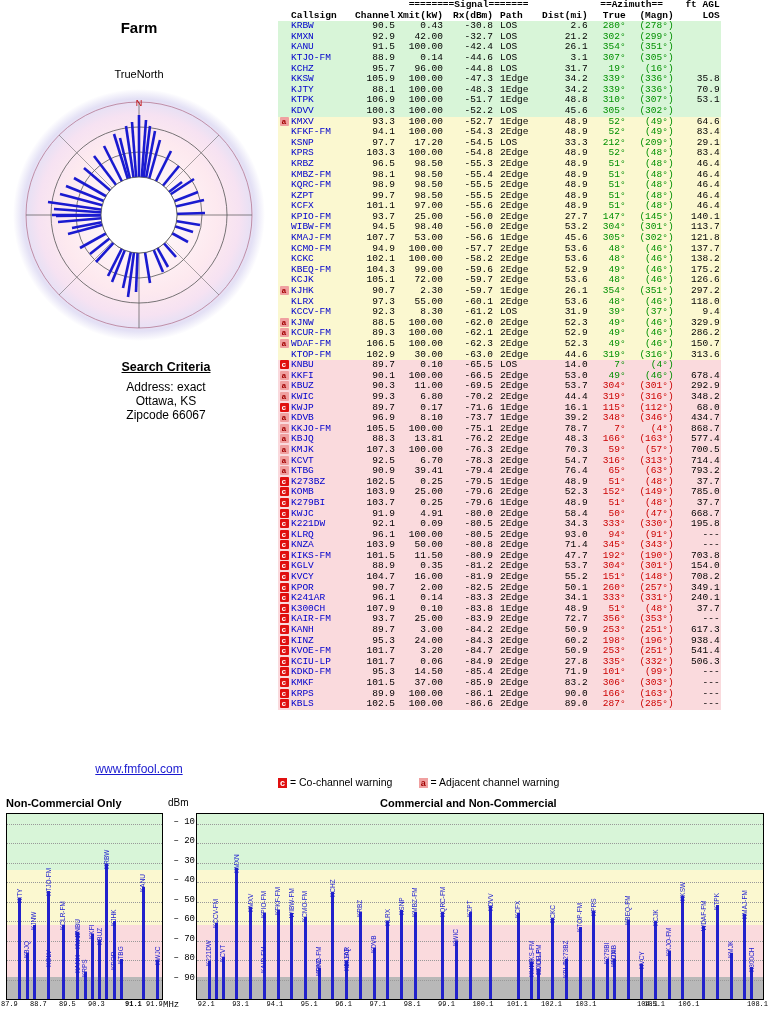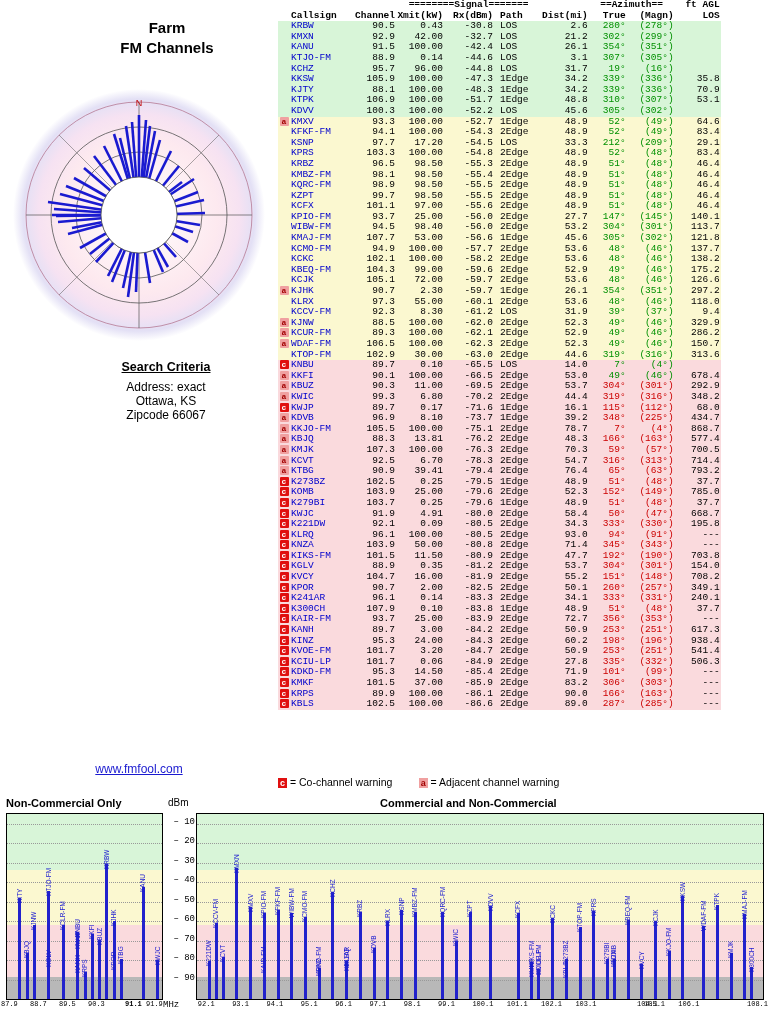--- a/index.html
+++ b/index.html
@@ -1,20 +1,20 @@
 <!DOCTYPE html>
 <html><head>
 <meta charset="utf-8">
 <style>
   html,body{margin:0;padding:0;background:#fff;}
   body{width:768px;height:1024px;font-family:"Liberation Sans",sans-serif;position:relative;overflow:hidden;}
 
   
   #left-panel{position:absolute;left:0;top:0;width:278px;height:790px;}
-  #farm-title{position:absolute;left:0;top:18px;width:278px;text-align:center;font-weight:bold;font-size:15px;line-height:20px;color:#000;padding-left:28px;}
+  #farm-title{position:absolute;left:0;top:18px;width:278px;text-align:center;font-weight:bold;font-size:15px;line-height:20px;color:#000;}
   #truenorth-label{position:absolute;left:0;top:68px;width:278px;text-align:center;font-size:11px;color:#000;}
   #polar-wrap{position:absolute;left:8px;top:82px;width:262px;height:262px;}
   #polar-wrap svg{display:block;}
   #search-criteria{position:absolute;left:0;top:360px;width:332px;text-align:center;font-size:12px;color:#000;}
   #search-criteria .sc-title{font-weight:bold;text-decoration:underline;margin-bottom:6px;font-size:12.5px;}
   #search-criteria .sc-line{line-height:14px;}
   #fmfool-link{position:absolute;left:0;top:762px;width:278px;text-align:center;font-size:12px;color:#1a1ad0;text-decoration:underline;}
 
   
   #table-panel{position:absolute;left:278px;top:0;width:490px;}
@@ -63,22 +63,22 @@
   #dbm-axis{position:absolute;left:163px;top:18px;width:32px;height:186px;}
   #dbm-axis div{position:absolute;right:0;font-size:9px;font-family:"Liberation Mono",monospace;color:#000;}
   .freq-axis{position:absolute;top:205px;font-size:7px;font-family:"Liberation Mono",monospace;color:#000;}
 </style>
 </head>
 <body>
 
 <div id="left-panel">
   <div id="farm-title">
     <div>Farm</div>
-    <div>FM Channels</div>
   </div>
+  <div id="truenorth-label">TrueNorth</div>
 
   <div id="polar-wrap">
     <svg width="262" height="262" viewBox="0 0 262 262">
       <defs>
         <radialGradient id="halo" cx="50%" cy="50%" r="50%">
           <stop offset="0%" stop-color="#ffffff"></stop>
           <stop offset="62%" stop-color="#fde9ef"></stop>
           <stop offset="80%" stop-color="#f6e2f2"></stop>
           <stop offset="92%" stop-color="#e3e0f5"></stop>
           <stop offset="100%" stop-color="#ffffff"></stop>
@@ -623,21 +623,21 @@
         </tr>
         <tr class="r-pink">
           <td class="warn"><span class="w-adj">a</span></td>
           <td class="c-call t-blue">KDVB</td>
           <td class="c-chan t-black">96.9</td>
           <td class="c-xmit t-black">8.10</td>
           <td class="c-rx t-black">-73.7</td>
           <td class="c-path t-black">1Edge</td>
           <td class="c-dist t-black">39.2</td>
           <td class="c-true t-red">348°</td>
-          <td class="c-magn t-red">(225°)</td>
+          <td class="c-magn t-red">(346°)</td>
           <td class="c-agl t-black">434.7</td>
         </tr>
         <tr class="r-pink">
           <td class="warn"><span class="w-adj">a</span></td>
           <td class="c-call t-blue">KKJO-FM</td>
           <td class="c-chan t-black">105.5</td>
           <td class="c-xmit t-black">100.00</td>
           <td class="c-rx t-black">-75.1</td>
           <td class="c-path t-black">2Edge</td>
           <td class="c-dist t-black">78.7</td>

